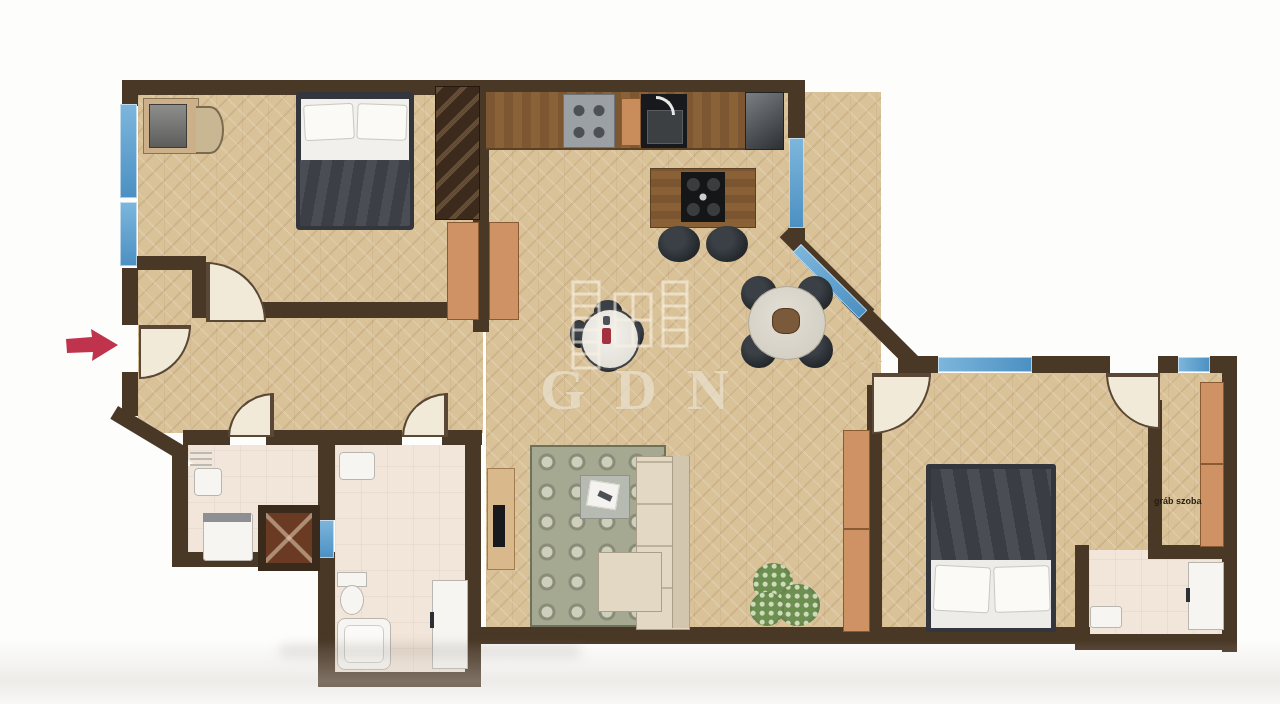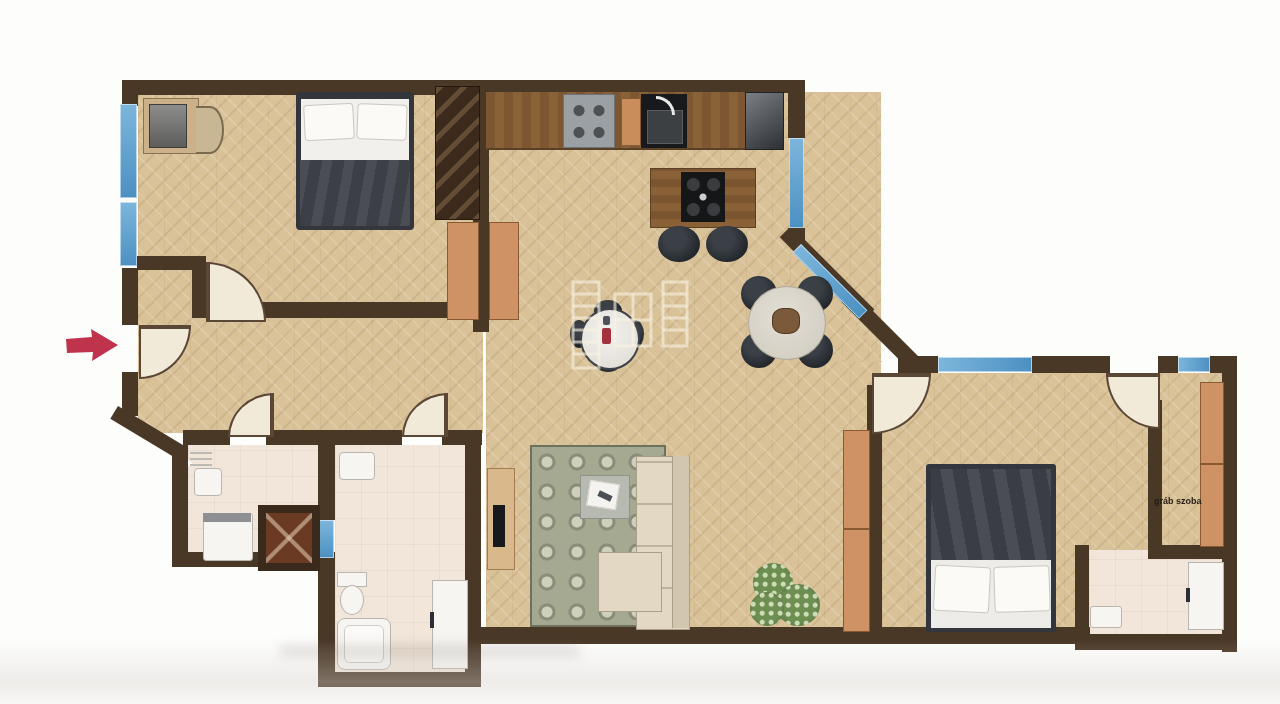--- a/index.html
+++ b/index.html
@@ -203,16 +203,17 @@
       <rect x="50" y="14" width="36" height="52"></rect>
       <line x1="50" y1="40" x2="86" y2="40"></line>
         <line x1="68" y1="14" x2="68" y2="66"></line>
       <rect x="98" y="2" width="24" height="64"></rect>
       <line x1="98" y1="14" x2="122" y2="14"></line>
         <line x1="98" y1="26" x2="122" y2="26"></line>
       <line x1="98" y1="38" x2="122" y2="38"></line>
         <line x1="98" y1="50" x2="122" y2="50"></line>
     </g>
   </svg>
+  <div class="watermark-text" style="left:540px;top:356px;">GDN</div>
 
   <div class="abs" style="left:280px;top:645px;width:300px;height:12px;background:rgba(90,80,70,.16);filter:blur(6px);"></div>
   <div class="abs" style="left:0;top:640px;width:1280px;height:64px;background:linear-gradient(to bottom,rgba(230,227,222,0) 0%,rgba(212,208,202,.38) 65%,rgba(226,223,218,.18) 100%);pointer-events:none;"></div>
 </div>
 
 </body></html>

